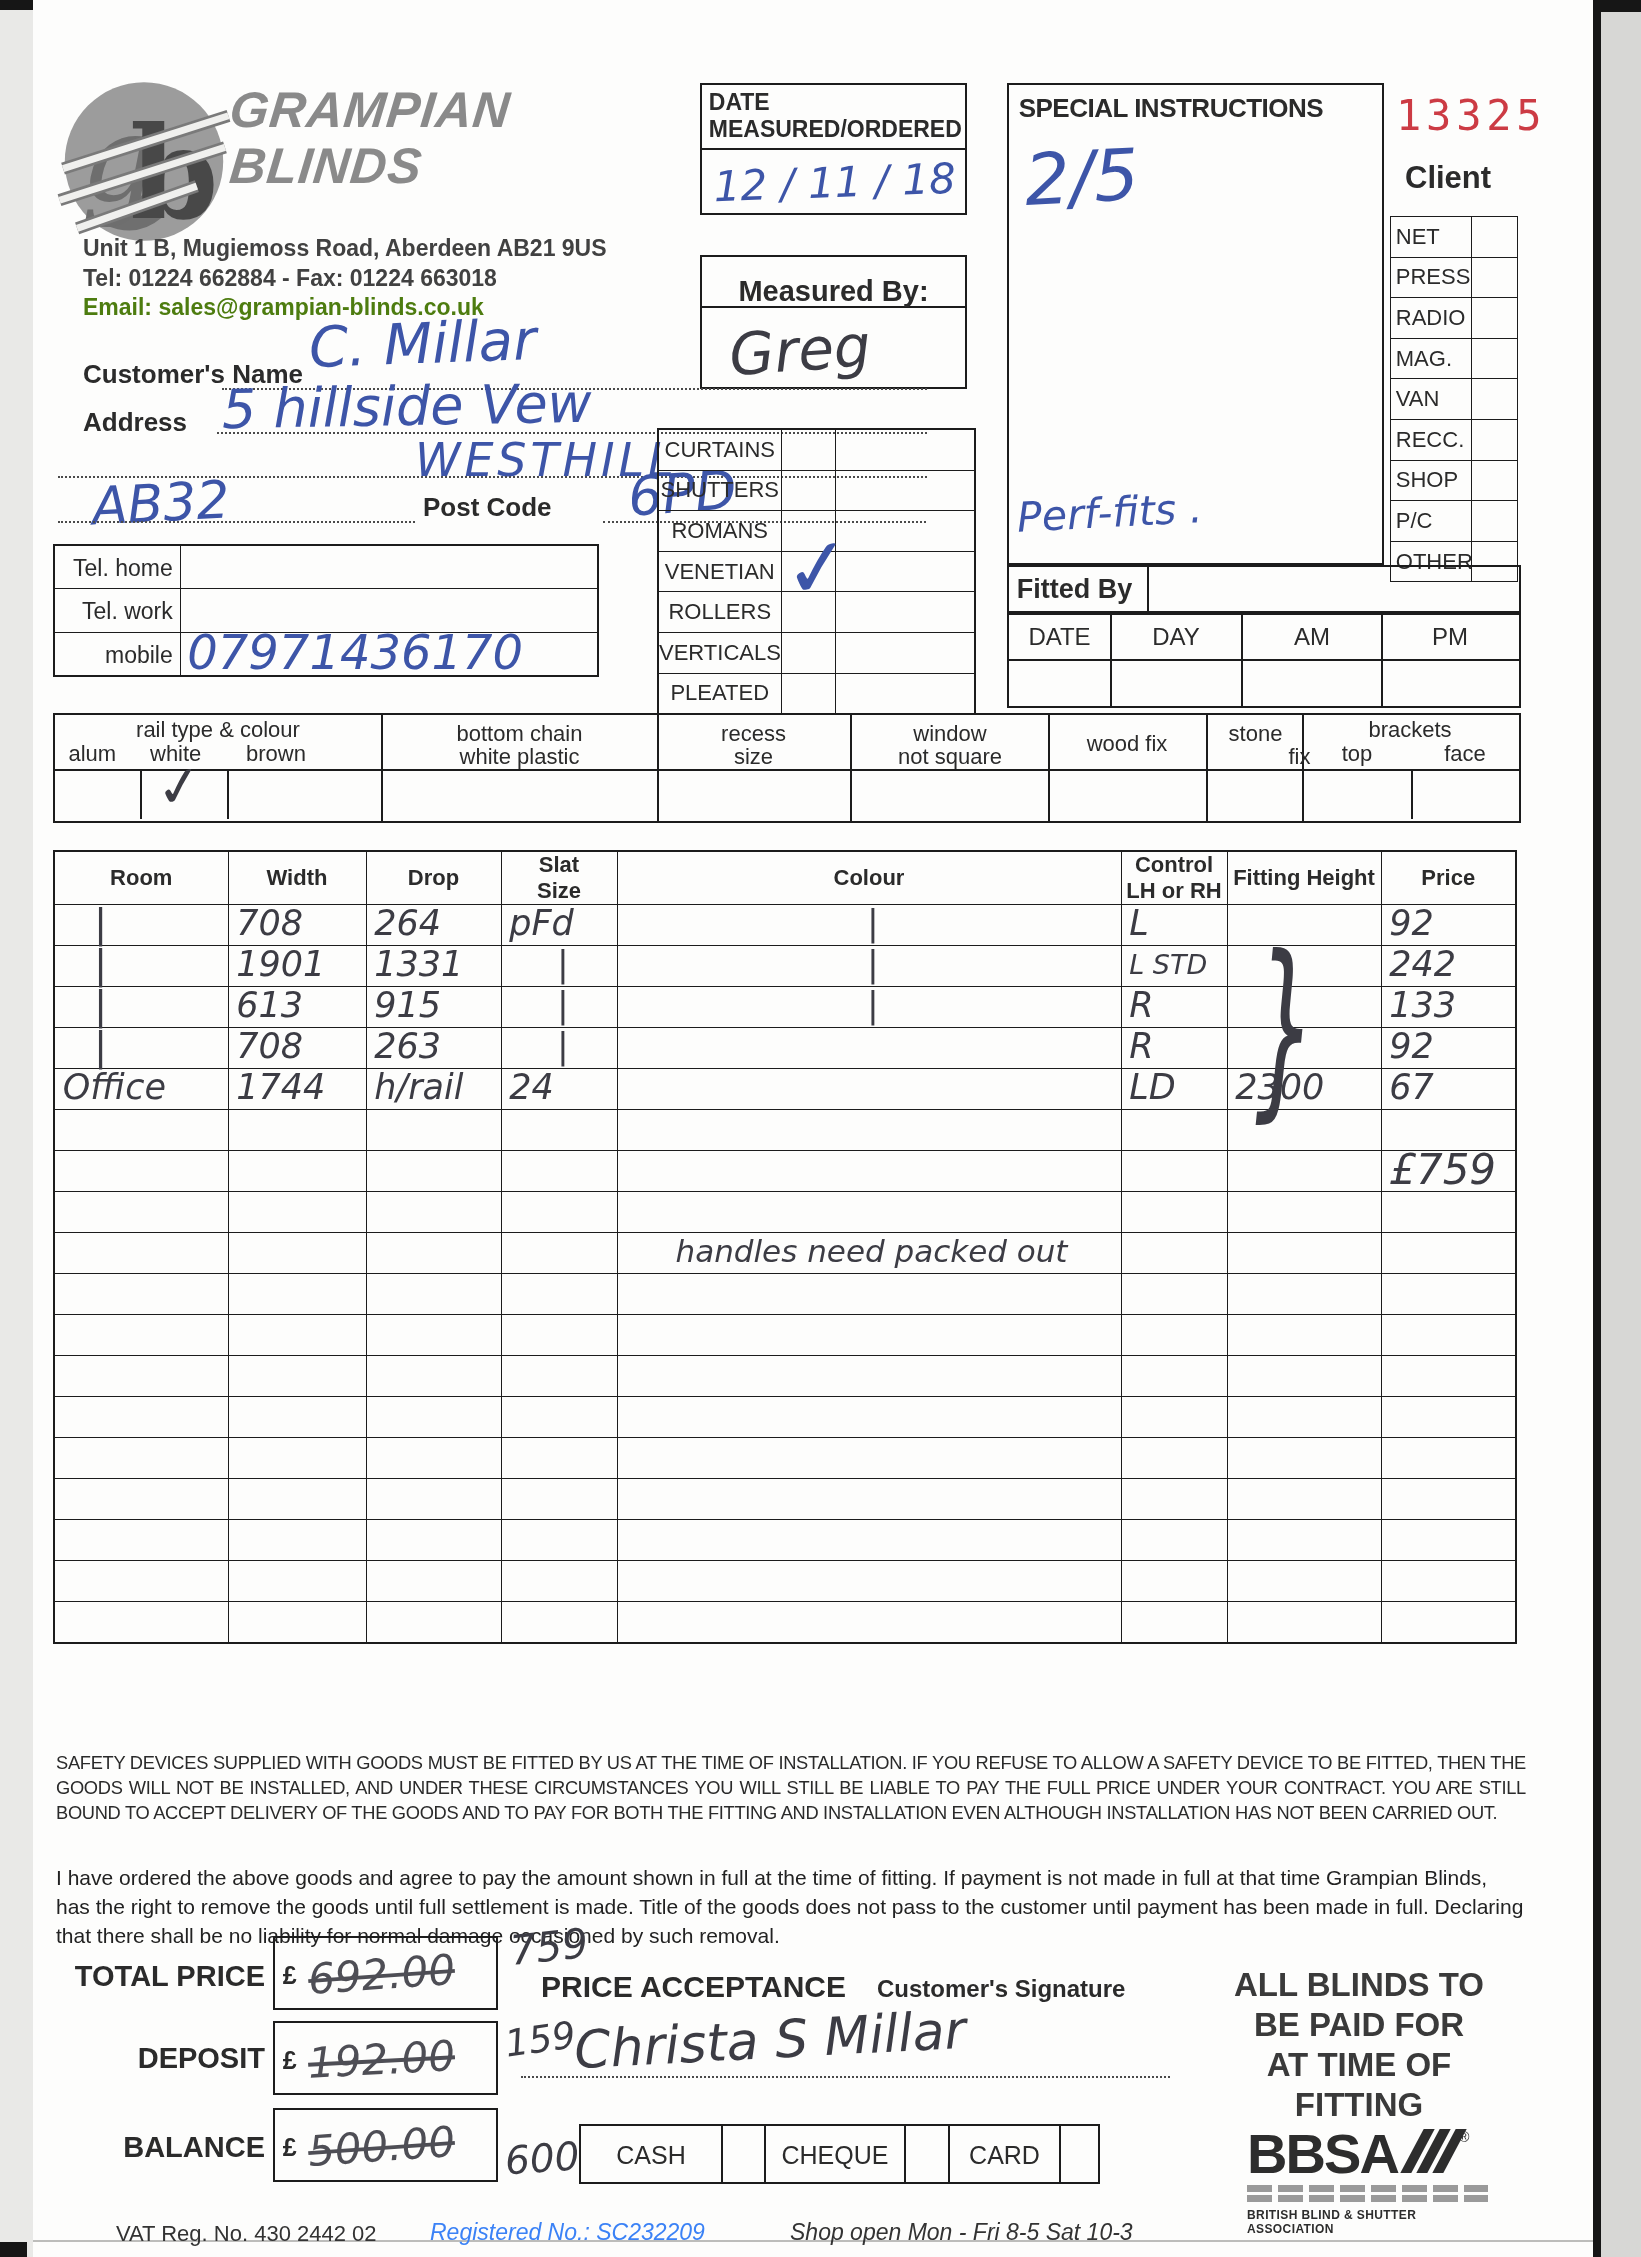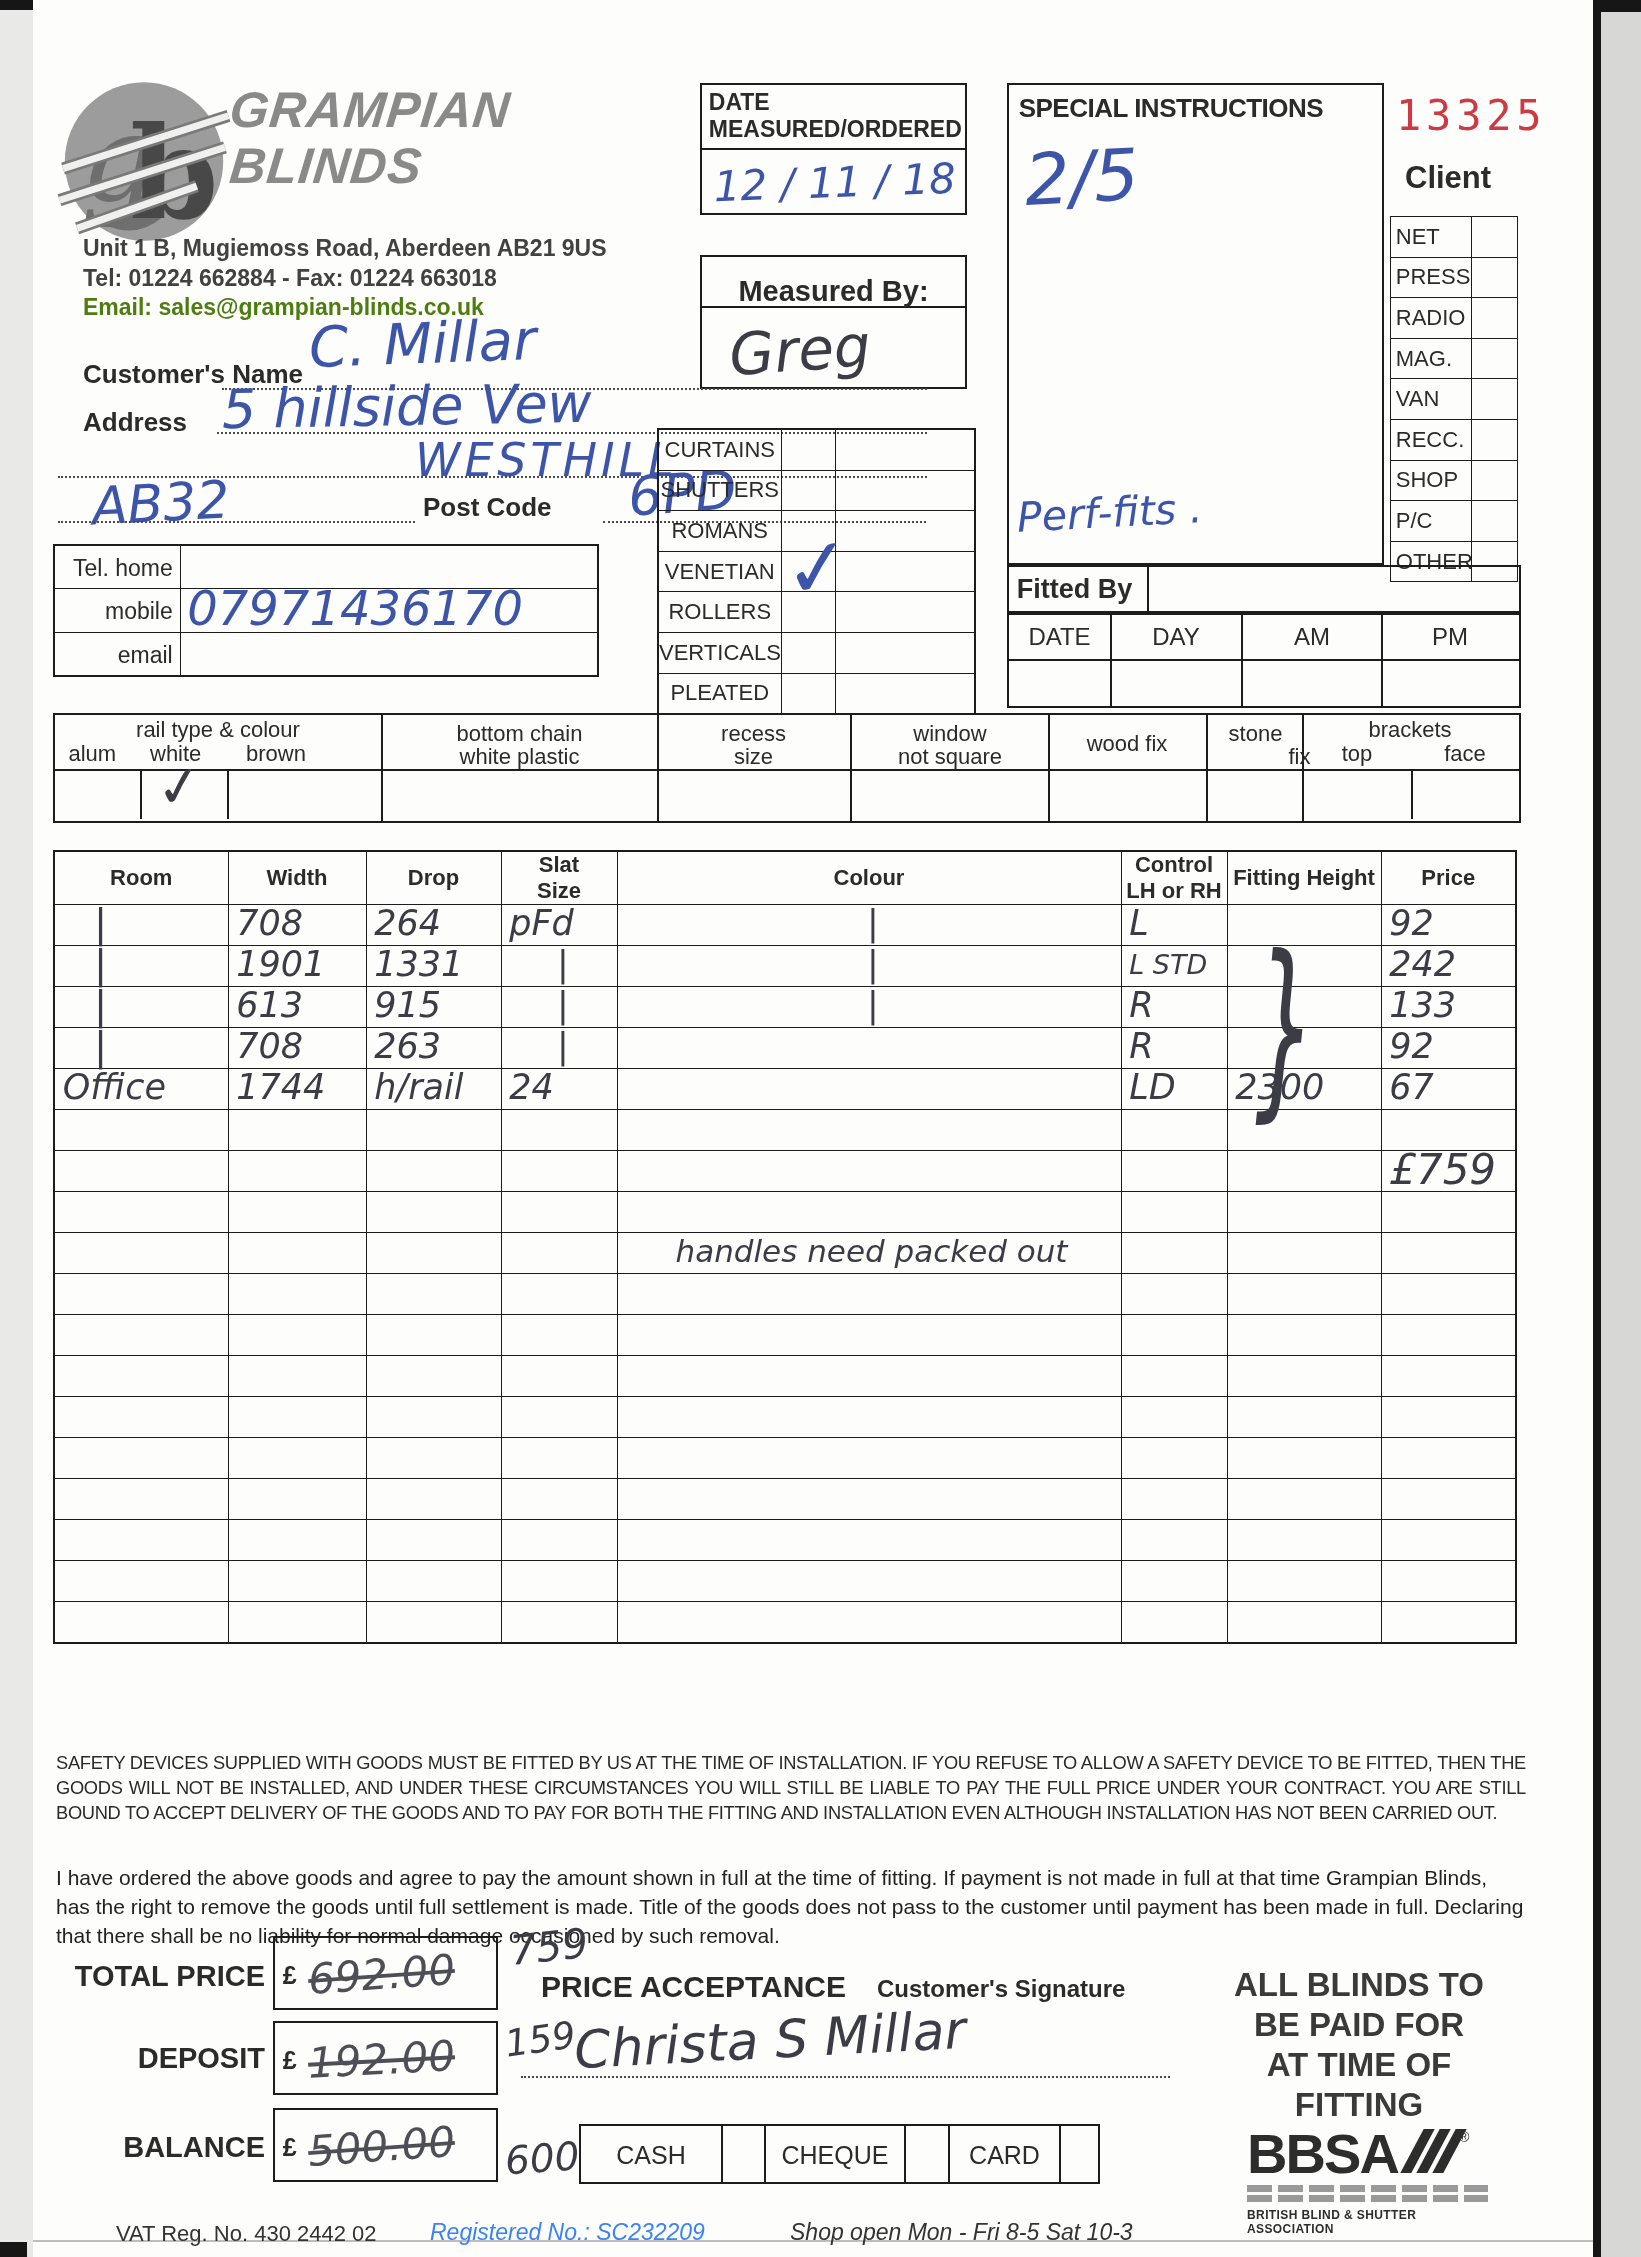--- a/index.html
+++ b/index.html
@@ -150,26 +150,26 @@
     <colgroup>
         <col style="width:126px;">
         <col style="width:414px;">
       </colgroup>
     <tbody>
         <tr>
           <td style="font-size:23px;text-align:right;padding:8.7px 7.7px 6.8px 0;">Tel. home</td>
           <td></td>
         </tr>
     <tr>
+          <td style="font-size:23px;text-align:right;padding:8.7px 7.7px 6.8px 0;">Tel. work</td>
+          <td></td>
+        </tr>
+    <tr>
           <td style="font-size:23px;text-align:right;padding:8.7px 7.7px 6.8px 0;">mobile</td>
           <td class="ink" style="font-size:48px;line-height:39px;padding-left:5.8px;">07971436170</td>
-        </tr>
-    <tr>
-          <td style="font-size:23px;text-align:right;padding:8.7px 7.7px 6.8px 0;">email</td>
-          <td></td>
         </tr>
   </tbody>
     </table>
 
   <table class="abs" style="left:657px;top:428px;width:317px;border:2.9px solid #1c1c1c;">
     <colgroup>
         <col style="width:123px;">
         <col style="width:54px;">
         <col style="width:140px;">
       </colgroup>

